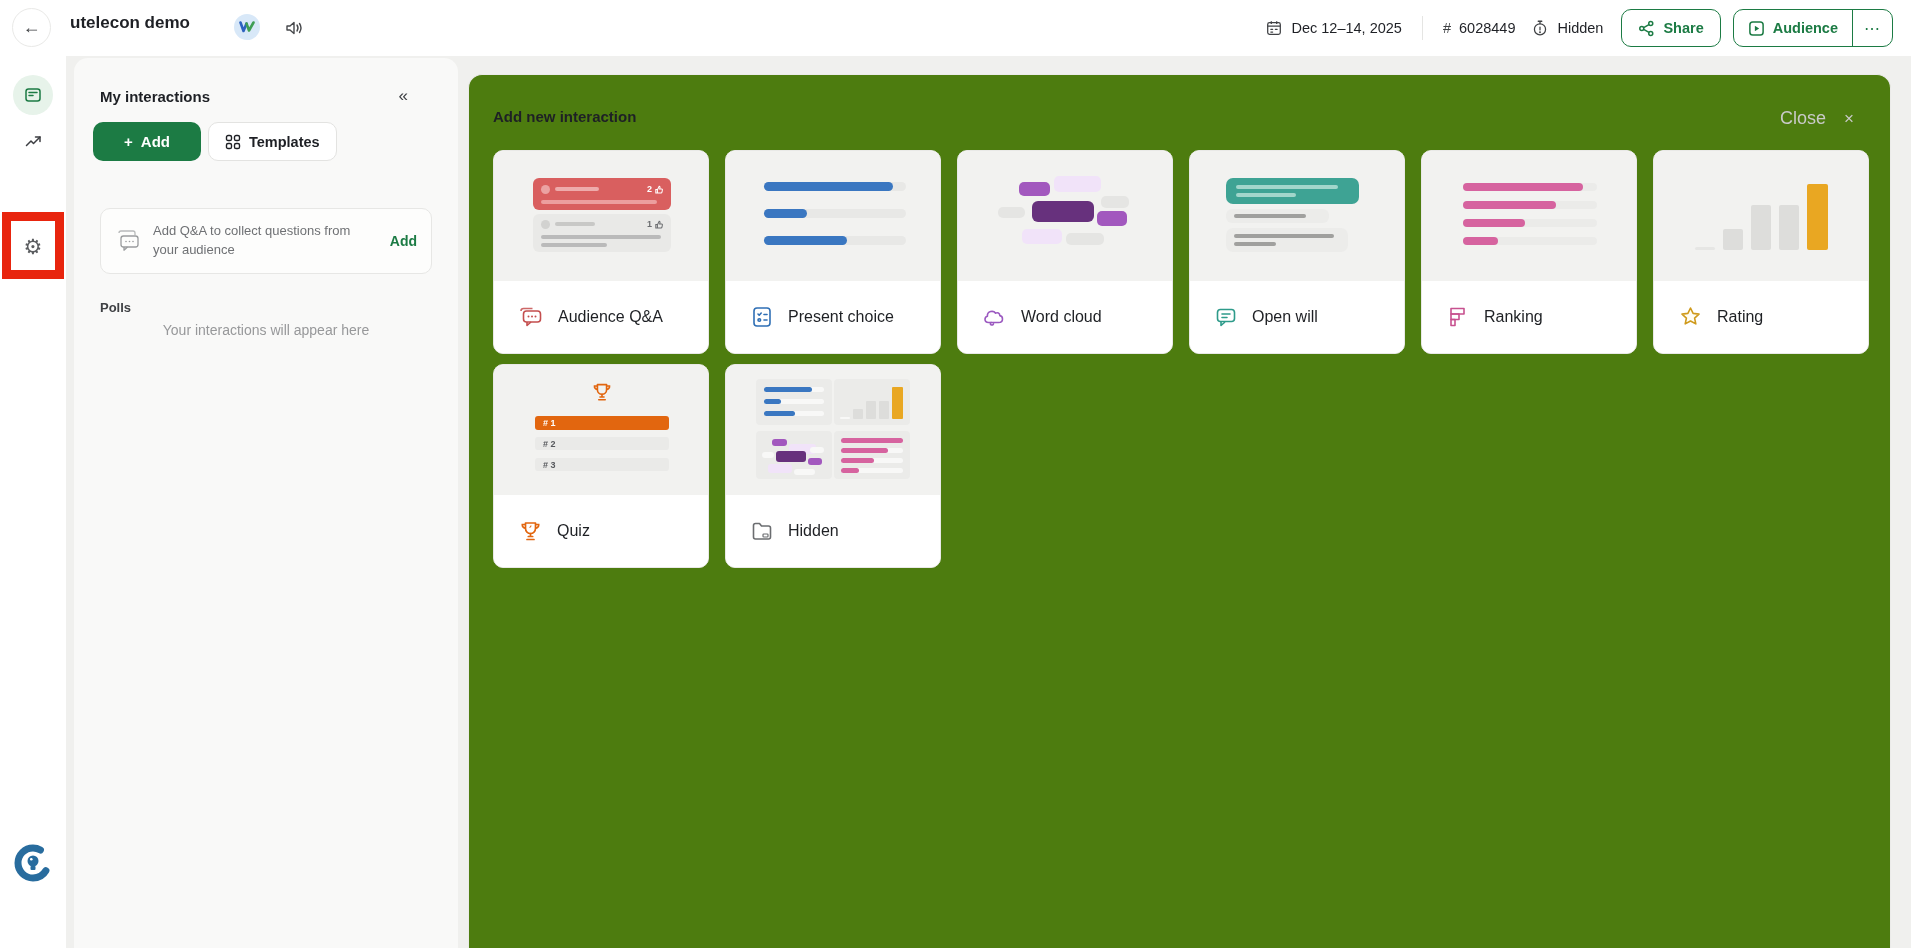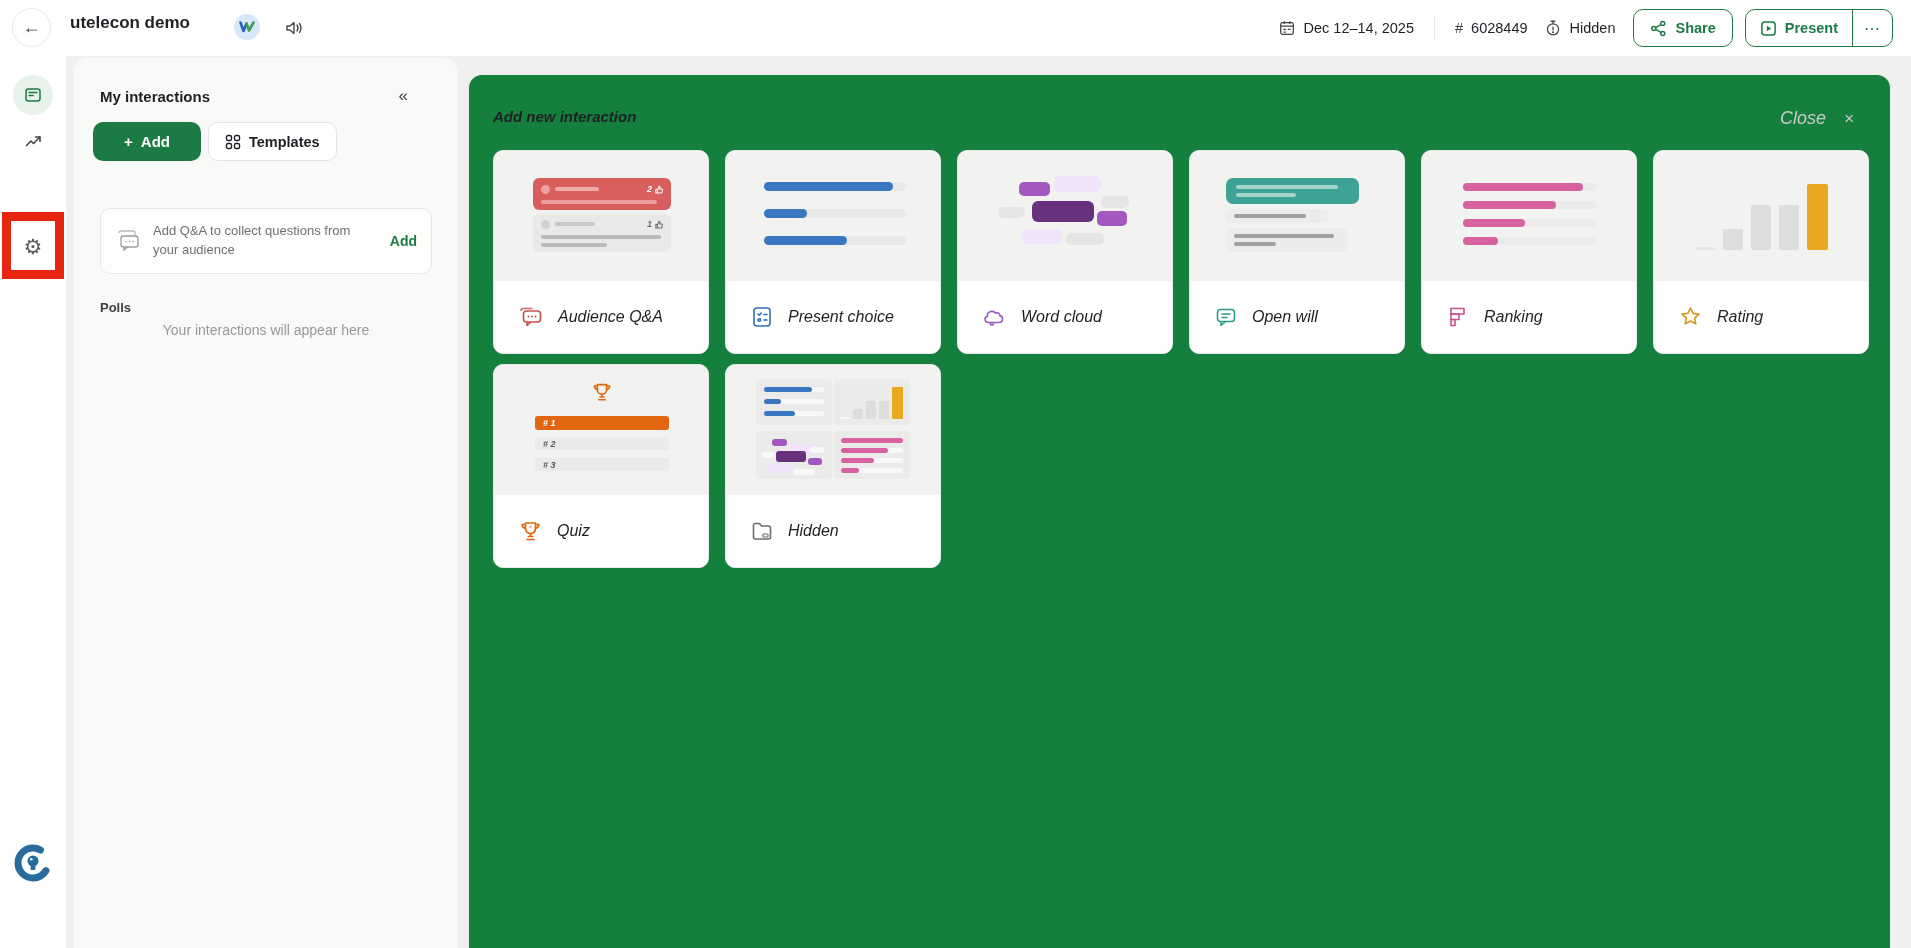--- a/index.html
+++ b/index.html
@@ -52,22 +52,22 @@
              border:1px solid #e3e3e1; color:#1e2025; font-size:14.5px; font-weight:600; padding:0 16px;
              display:flex; align-items:center; gap:8px; cursor:pointer; }
   .sb-section { position:absolute; left:26px; font-size:13px; font-weight:600; color:#3f4144; }
   .qa-box { position:absolute; left:26px; top:150px; width:332px; height:66px; border:1px solid #e7e7e5;
             border-radius:10px; background:#fdfdfc; display:flex; align-items:center; padding:0 14px; gap:12px; }
   .qa-box-text { flex:1; font-size:13px; color:#6f7174; line-height:1.45; }
   .qa-box-add { font-size:14px; font-weight:700; color:#1c7b44; cursor:pointer; }
   .sb-empty { position:absolute; left:0; top:264px; width:100%; text-align:center; font-size:14px; color:#97989a; }
 
   
-  .main { position:absolute; left:468px; top:74px; width:1423px; height:874px; background:#15803d;
-          border:1px solid #ebebe9; border-bottom:none; border-radius:14px 14px 0 0; z-index:3;font-style:italic; }
+  .main { position:absolute; left:468px; top:74px; width:1423px; height:874px; background:#4d7c0f;
+          border:1px solid #ebebe9; border-bottom:none; border-radius:14px 14px 0 0; z-index:3; }
   .main-heading { position:absolute; left:24px; top:33px; font-size:15px; font-weight:700; color:#1e2025; }
   .close-group { position:absolute; right:36px; top:33px; display:flex; align-items:center; gap:18px; }
   .close-label { font-size:18px; color:#c9cac8; }
   .close-x { font-size:17px; color:#c9cac8; cursor:pointer; }
 
   
   .card { position:absolute; width:216px; height:204px; border:1px solid #e9e9e7; border-radius:10px;
           background:#ffffff; overflow:hidden; cursor:pointer; }
   .thumb { position:relative; width:100%; height:130px; background:#f2f2f0; }
   .labelrow { position:relative; height:72px; background:#ffffff; display:flex; align-items:center;
@@ -131,21 +131,21 @@
       </svg>
       <span>Share</span>
     </button>
 
     <div class="present-group" style="margin:0 18px 0 12px;">
       <div class="present-main">
         <svg width="17" height="17" viewBox="0 0 18 18" fill="none" stroke="#1c7b44" stroke-width="1.6">
           <rect x="2" y="2" width="14" height="14" rx="3"></rect>
           <path d="M7.3 6 L11.8 9 L7.3 12 z" fill="#1c7b44" stroke="none"></path>
         </svg>
-        <span>Present</span>
+        <span>Audience</span>
       </div>
       <div class="present-more">
           <span>⋯</span>
         </div>
     </div>
   </div>
 </div>
 
 <div class="rail">
   <div class="rail-item" style="top:19px;">

